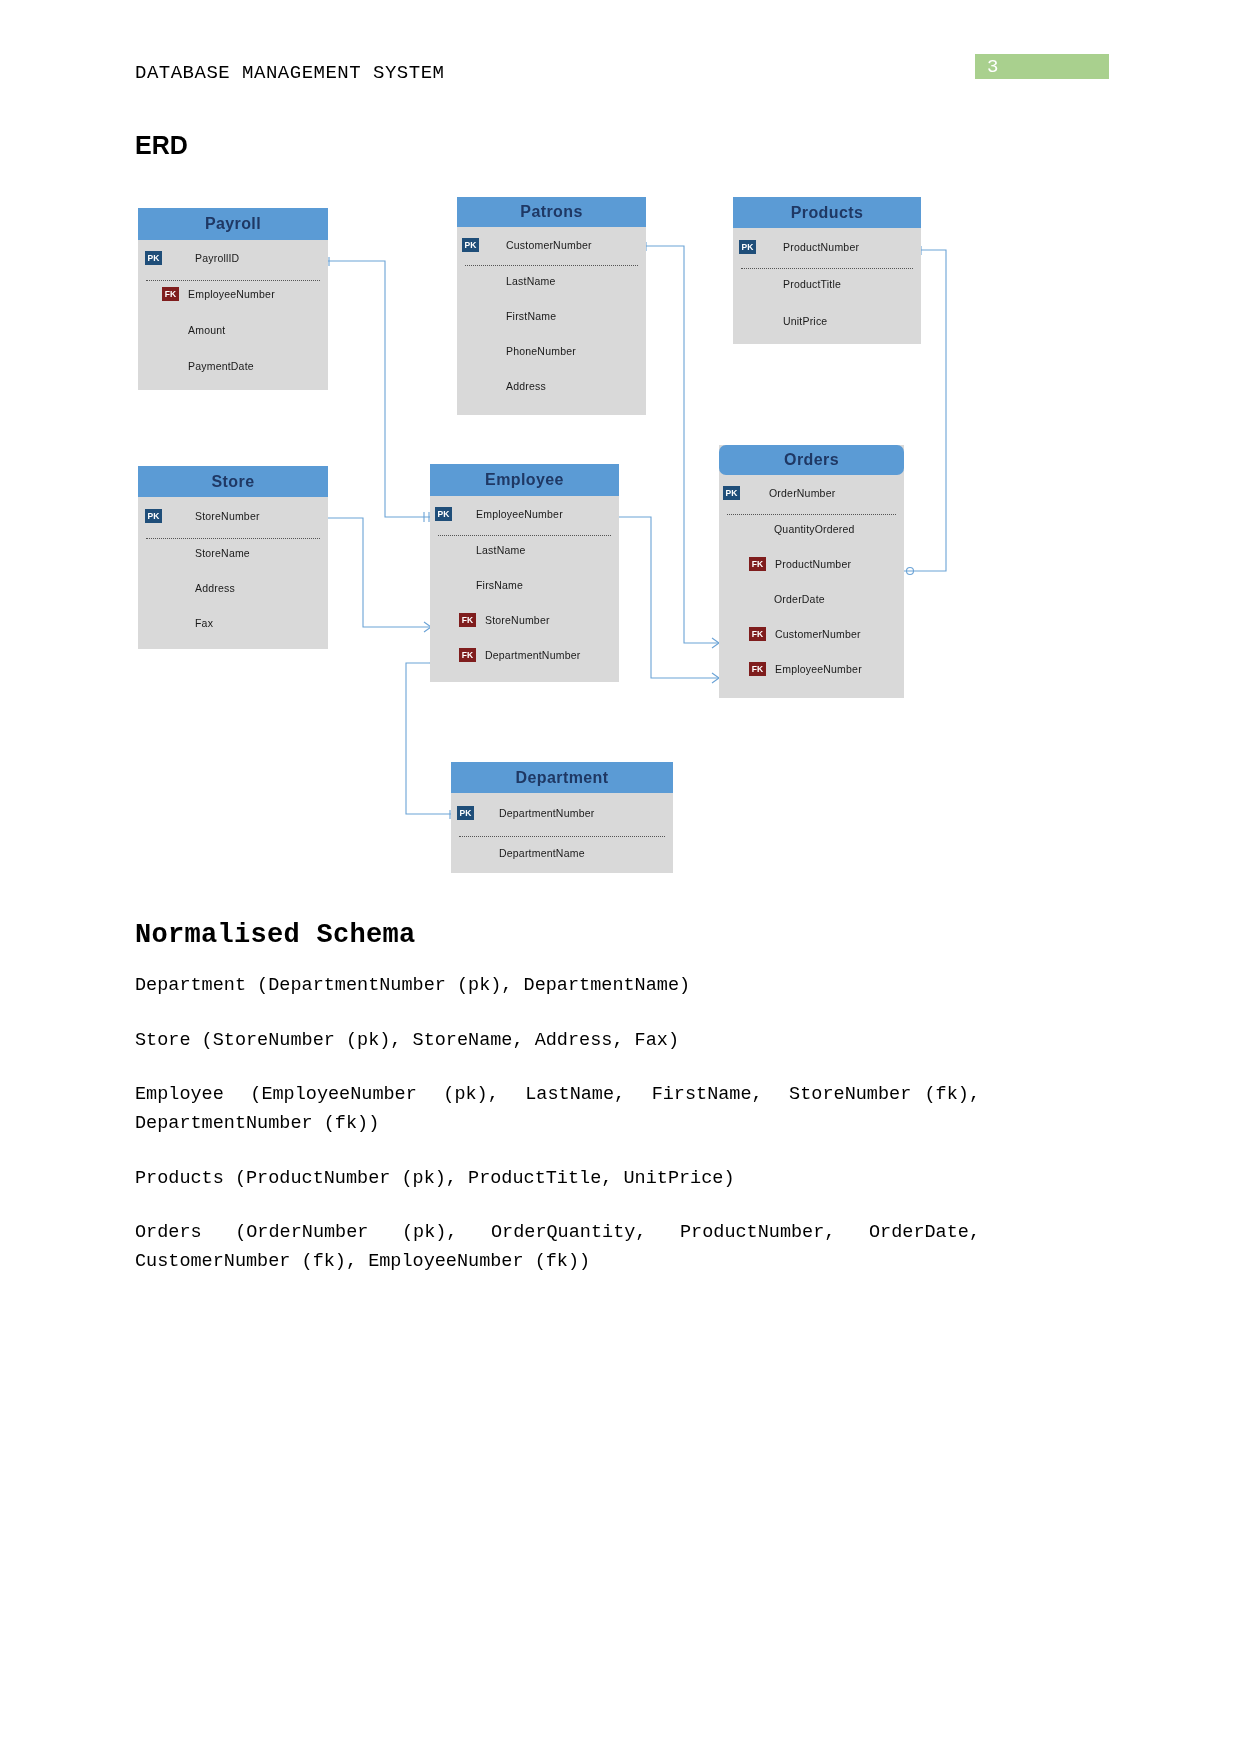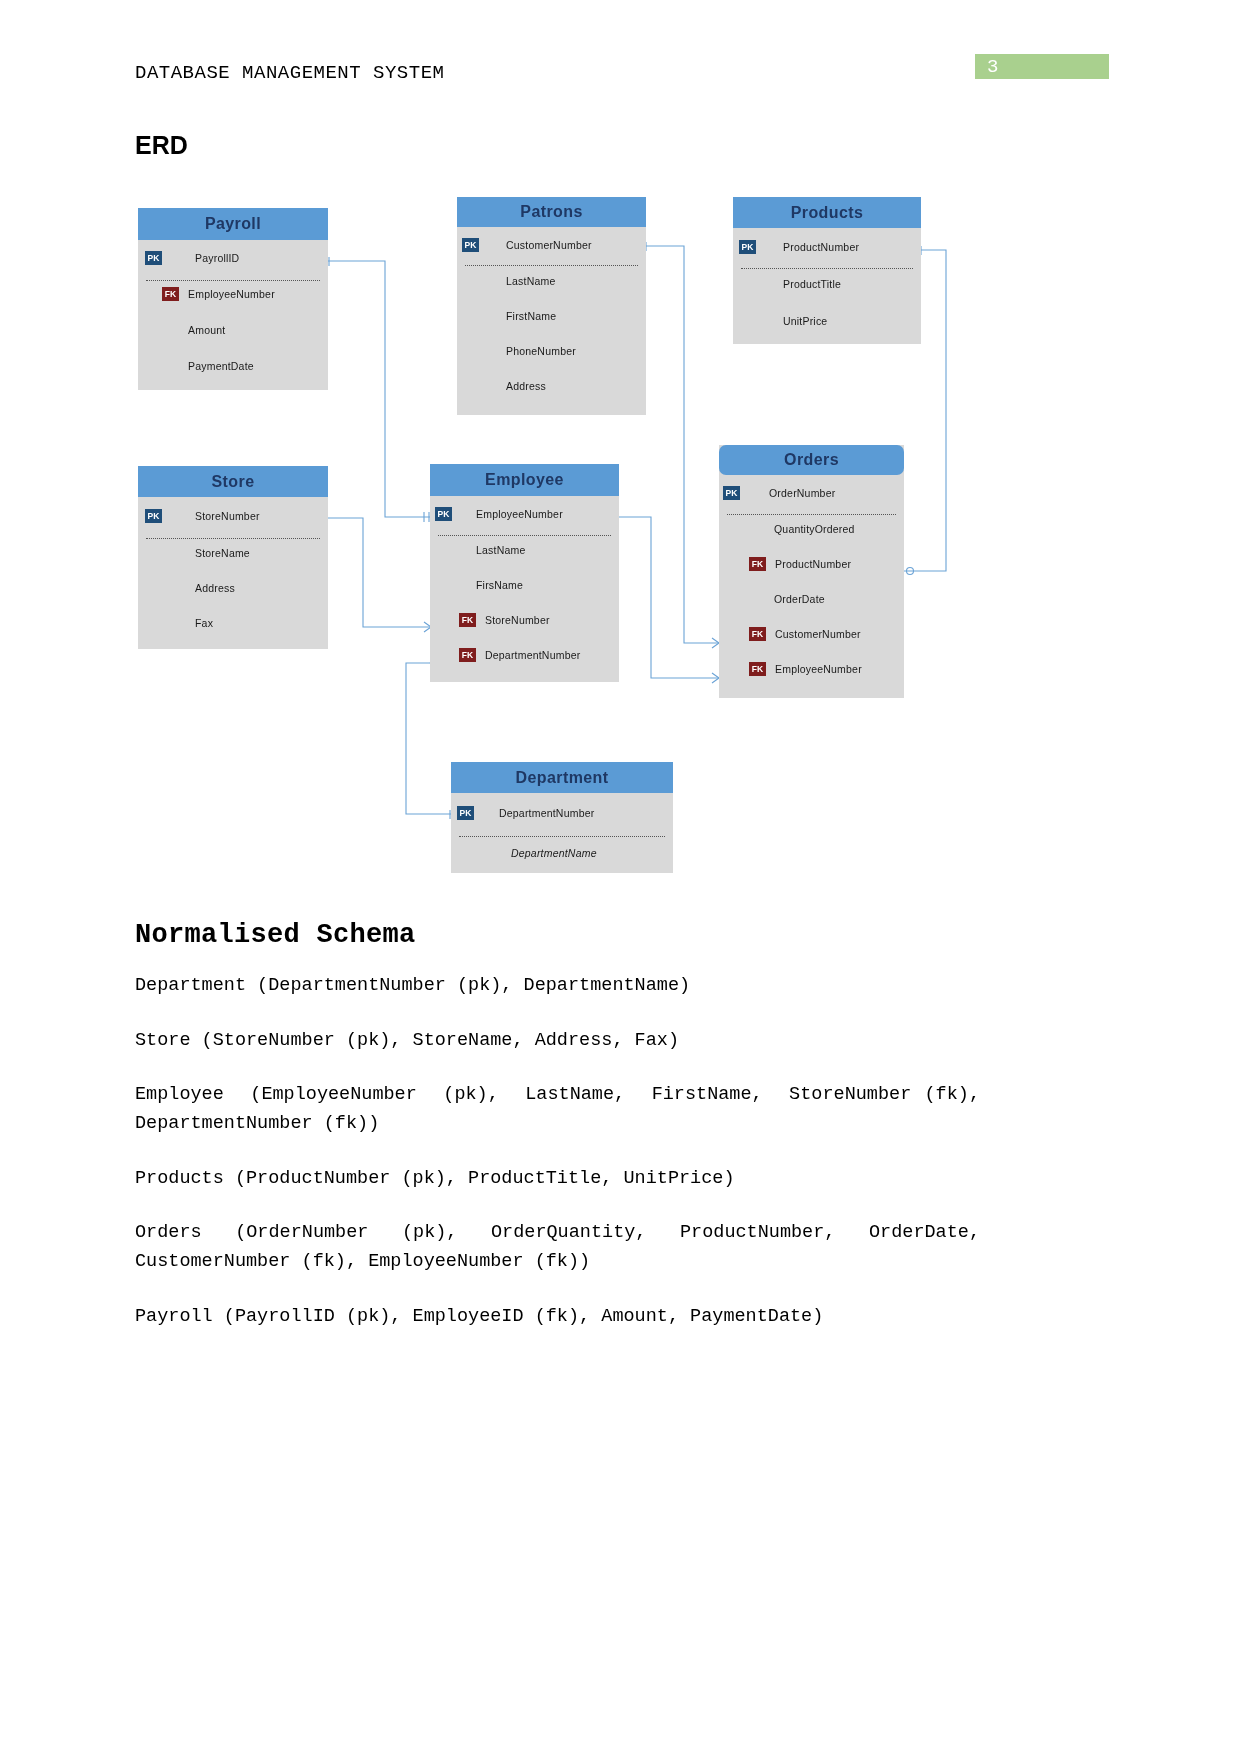--- a/index.html
+++ b/index.html
@@ -297,31 +297,30 @@
 
     <div class="ent" style="left:451px; top:762px; width:222px; height:111px;">
       <div class="ent-title" style="height:31px;">Department</div>
       <div class="ent-rows" style="height:80px;">
         <div class="row" style="height:40px; padding-left:6px;">
           <span class="keybox pk">PK</span>
           <span class="rowlabel" style="margin-left:25px;">DepartmentNumber</span>
         </div>
         <div class="divider" style="top:43px;"></div>
         <div class="row" style="height:40px; padding-left:48px;">
-          <span class="rowlabel" style="margin-left:12px;font-style:italic;">DepartmentName</span>
+          <span class="rowlabel" style="margin-left:0;">DepartmentName</span>
         </div>
       </div>
     </div>
 
   </div>
 
   <div class="h-schema">Normalised Schema</div>
 
   <div class="schema-block">
     <div class="sline">Department (DepartmentNumber (pk), DepartmentName)</div>
     <div class="sline">Store (StoreNumber (pk), StoreName, Address, Fax)</div>
     <div class="sline wrap">Employee  (EmployeeNumber  (pk),  LastName,  FirstName,  StoreNumber (fk), DepartmentNumber (fk))</div>
     <div class="sline">Products (ProductNumber (pk), ProductTitle, UnitPrice)</div>
     <div class="sline wrap">Orders  (OrderNumber  (pk),  OrderQuantity,  ProductNumber,  OrderDate, CustomerNumber (fk), EmployeeNumber (fk))</div>
-    <div class="sline">Payroll (PayrollID (pk), EmployeeID (fk), Amount, PaymentDate)</div>
   </div>
 
 </div>
 
 </body></html>

